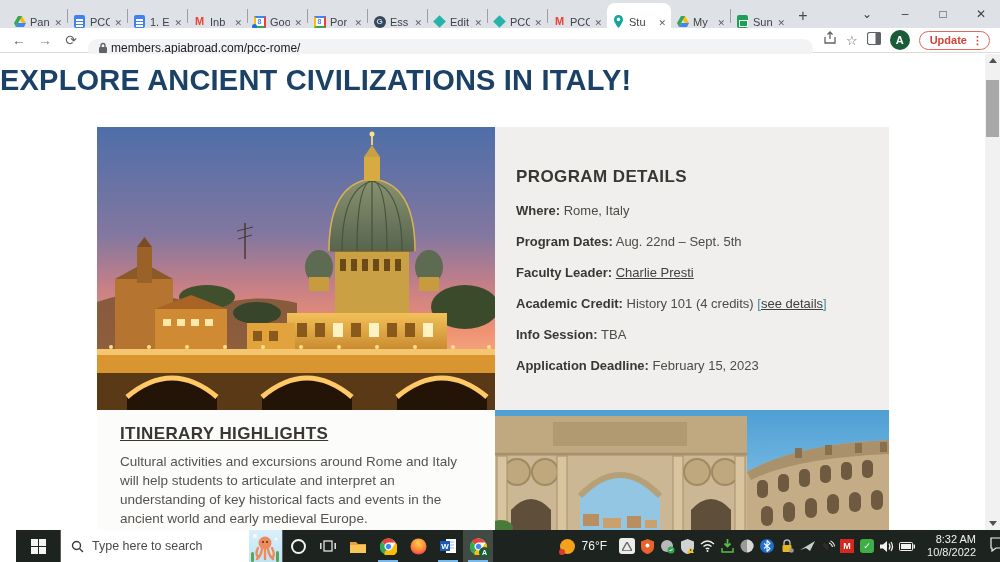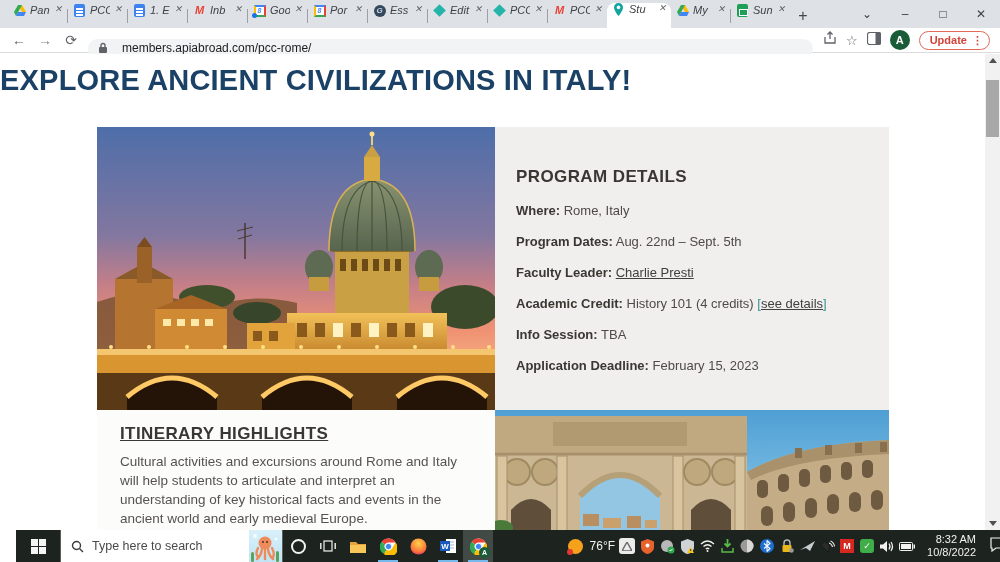--- a/index.html
+++ b/index.html
@@ -3,22 +3,22 @@
 <meta charset="utf-8">
 <style>
   html,body{margin:0;padding:0;background:#000;}
   *{box-sizing:border-box;}
   .screen{position:relative;width:1000px;height:562px;overflow:hidden;background:#fff;
           font-family:"Liberation Sans",sans-serif;}
 
   
   .tabstrip{position:absolute;top:0;left:0;width:1000px;height:28px;background:#dee1e6;
             display:flex;align-items:flex-end;padding-left:8px;}
-  .tab{height:24px;width:59px;display:flex;align-items:flex-start;gap:4px;padding:0 5px;
-       font-size:11px;color:#3f4246;position:relative;flex:none;font-style:italic;}
+  .tab{height:24px;width:59px;display:flex;align-items:flex-end;gap:4px;padding:0 5px;
+       font-size:11px;color:#3f4246;position:relative;flex:none;}
   .tab .tlabel{flex:1;overflow:hidden;white-space:nowrap;}
   .tab .tclose{font-size:9px;color:#5f6368;flex:none;}
   .tab.active{background:#fff;border-radius:8px 8px 0 0;height:25px;width:64px;}
   .tabdiv{width:1px;height:14px;background:#9aa0a6;margin-bottom:5px;flex:none;}
   .favicon{width:13px;height:13px;flex:none;display:inline-flex;align-items:center;justify-content:center;position:relative;}
   .newtab{width:26px;height:24px;display:flex;align-items:center;justify-content:center;
           font-size:16px;color:#45494d;}
   .winctl{margin-left:auto;display:flex;align-self:flex-start;height:28px;}
   .winctl span{width:38px;height:28px;display:flex;align-items:center;justify-content:center;
                color:#3c4043;font-size:12px;}
@@ -37,21 +37,21 @@
   .fi-sheets:before{content:"";position:absolute;left:2px;top:5px;width:7px;height:5px;
                     border:1px solid #fff;}
   .notif-dot{position:absolute;left:-1px;bottom:-1px;width:5px;height:5px;border-radius:50%;background:#1a73e8;}
 
   
   .toolbar{position:absolute;top:28px;left:0;width:1000px;height:25px;background:#fff;
            display:flex;align-items:center;border-bottom:1px solid #dcdcdc;}
   .navbtn{width:26px;text-align:center;font-size:14px;color:#5f6368;flex:none;}
   .navbtn.fwd{color:#80868b;}
   .omnibox{flex:1;height:19px;background:#f1f3f4;border-radius:10px;margin:16px 10px 0 4px;
-           display:flex;align-items:center;padding:0 10px;gap:14px;max-width:725px;}
+           display:flex;align-items:center;padding:0 10px;gap:3px;max-width:725px;}
   .omnibox .url{font-size:12px;color:#202124;}
   .tb-icons{display:flex;align-items:center;gap:9px;margin-right:8px;}
   .tb-ic{color:#5f6368;font-size:13px;}
   .avatar{width:20px;height:20px;border-radius:50%;background:#1a5c38;color:#fff;font-size:11px;
           display:flex;align-items:center;justify-content:center;font-weight:bold;}
   .updatepill{border:1px solid #e06a58;border-radius:12px;height:19px;display:flex;align-items:center;
               gap:5px;padding:0 6px 0 10px;color:#d04437;font-size:11px;font-weight:bold;}
   .dots{color:#d04437;font-size:11px;letter-spacing:0;}
 
   
@@ -91,21 +91,21 @@
   .searchbox .mag{margin:0 8px 0 10px;flex:none;}
   .searchtext{font-size:12.5px;color:#4a4a4a;flex:1;white-space:nowrap;overflow:hidden;}
   .octo{width:33px;height:32px;flex:none;background:linear-gradient(#d9f0fa,#bfe4f4);position:relative;overflow:hidden;}
   .tbicon{width:30px;height:32px;display:flex;align-items:center;justify-content:center;flex:none;position:relative;}
   .tbicon.running:after{content:"";position:absolute;bottom:0;left:5px;right:5px;height:2px;background:#76b9ed;}
   .tbicon.activeapp{background:#414a44;}
   .cortana{width:15px;height:15px;border:2px solid #f2f2f2;border-radius:50%;}
   .badgeA{position:absolute;right:3px;bottom:4px;width:11px;height:11px;border-radius:50%;background:#1a5c38;
           color:#fff;font-size:7px;display:flex;align-items:center;justify-content:center;font-weight:bold;}
   .traywrap{margin-left:auto;display:flex;align-items:center;gap:4px;}
-  .weather{display:flex;align-items:center;gap:7px;margin-right:0;}
+  .weather{display:flex;align-items:center;gap:7px;margin-right:8px;}
   .weather .sun{width:15px;height:15px;border-radius:50%;background:#f5a11c;position:relative;}
   .weather .sun:after{content:"";position:absolute;left:-1px;bottom:-1px;width:6px;height:6px;border-radius:50%;background:#e03a2f;}
   .weather .temp{font-size:12px;color:#f2f2f2;}
   .tray{display:flex;align-items:center;gap:4px;}
   .tico{width:16px;height:16px;display:flex;align-items:center;justify-content:center;font-size:9px;flex:none;}
   .clock{text-align:right;font-size:11px;line-height:13px;color:#f2f2f2;margin:0 10px 0 8px;}
   .action{margin-right:10px;}
   .m-red{width:14px;height:14px;background:#d6281e;color:#fff;font-weight:bold;font-size:9px;
          display:flex;align-items:center;justify-content:center;}
   .g-shield{width:14px;height:14px;background:#3fae49;border-radius:3px;color:#fff;font-size:9px;

